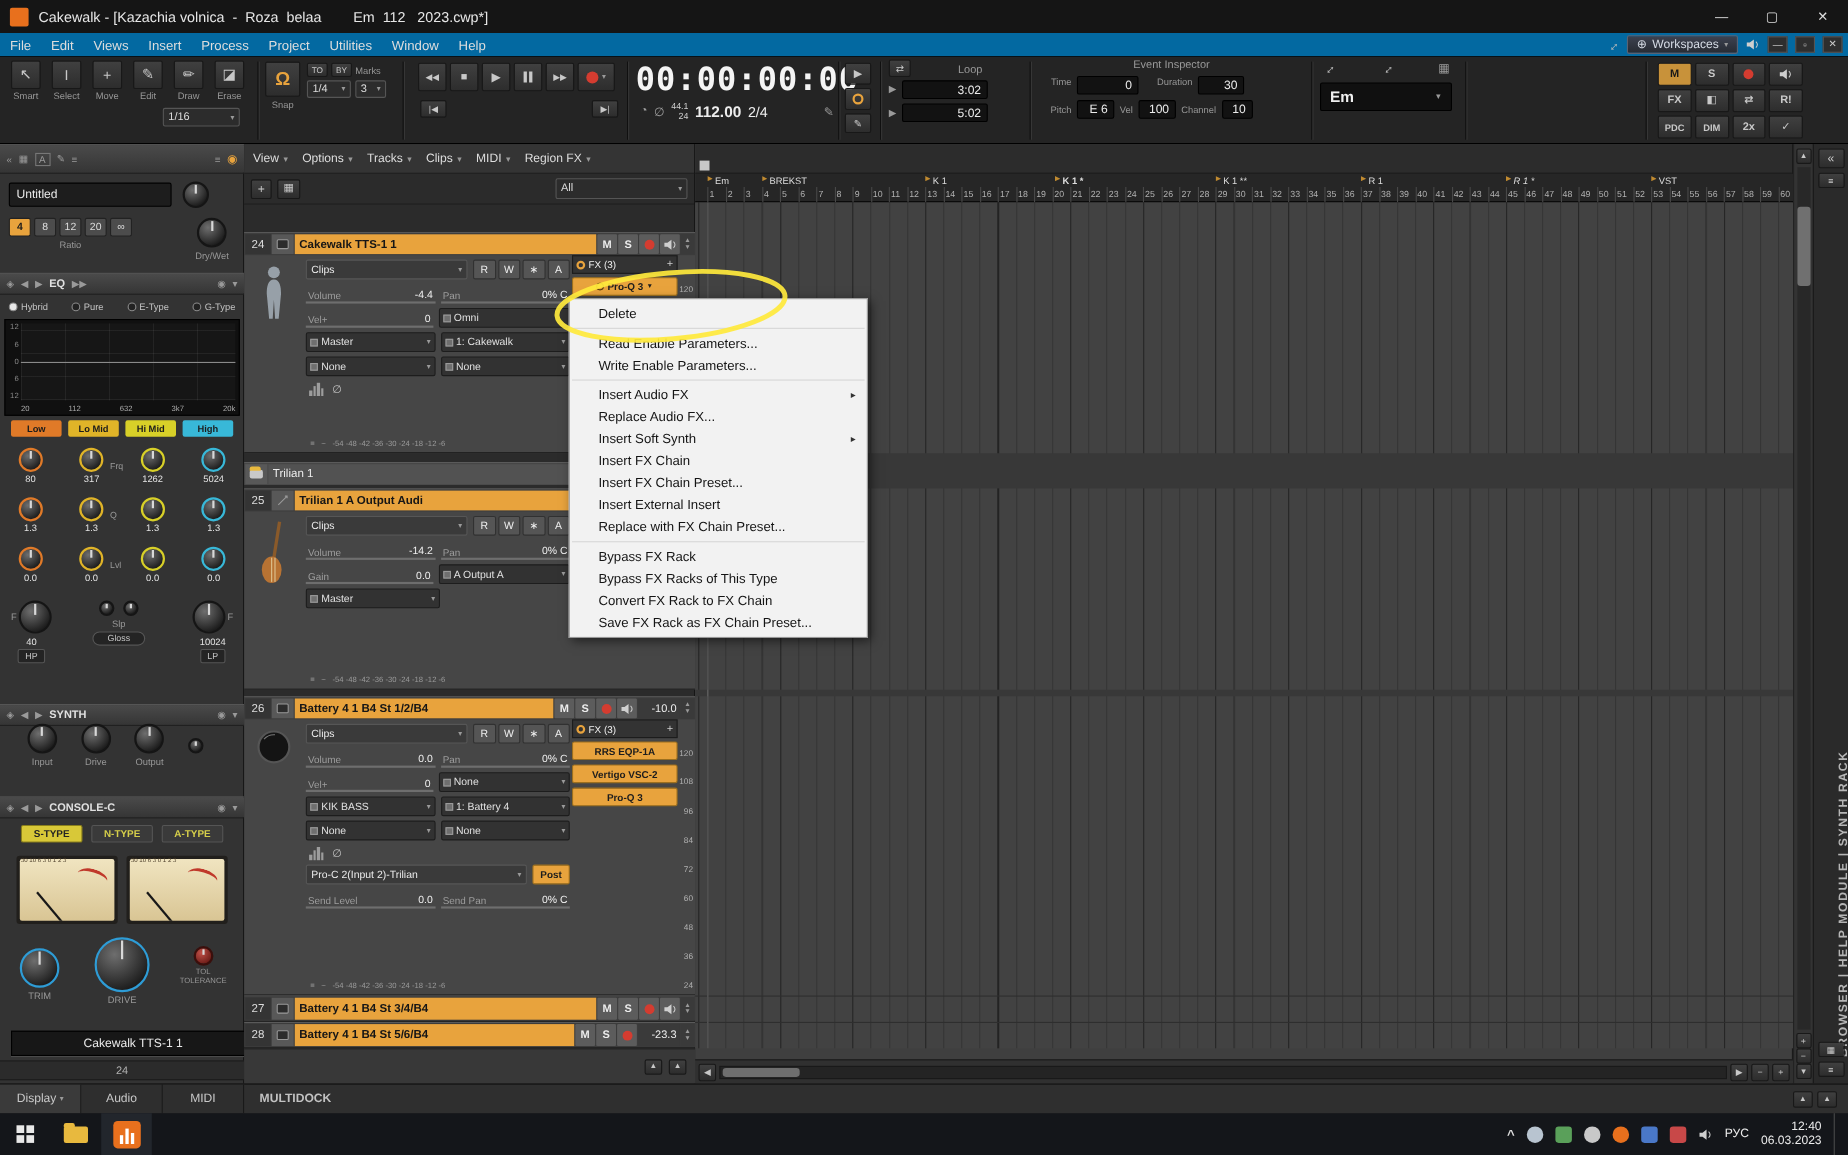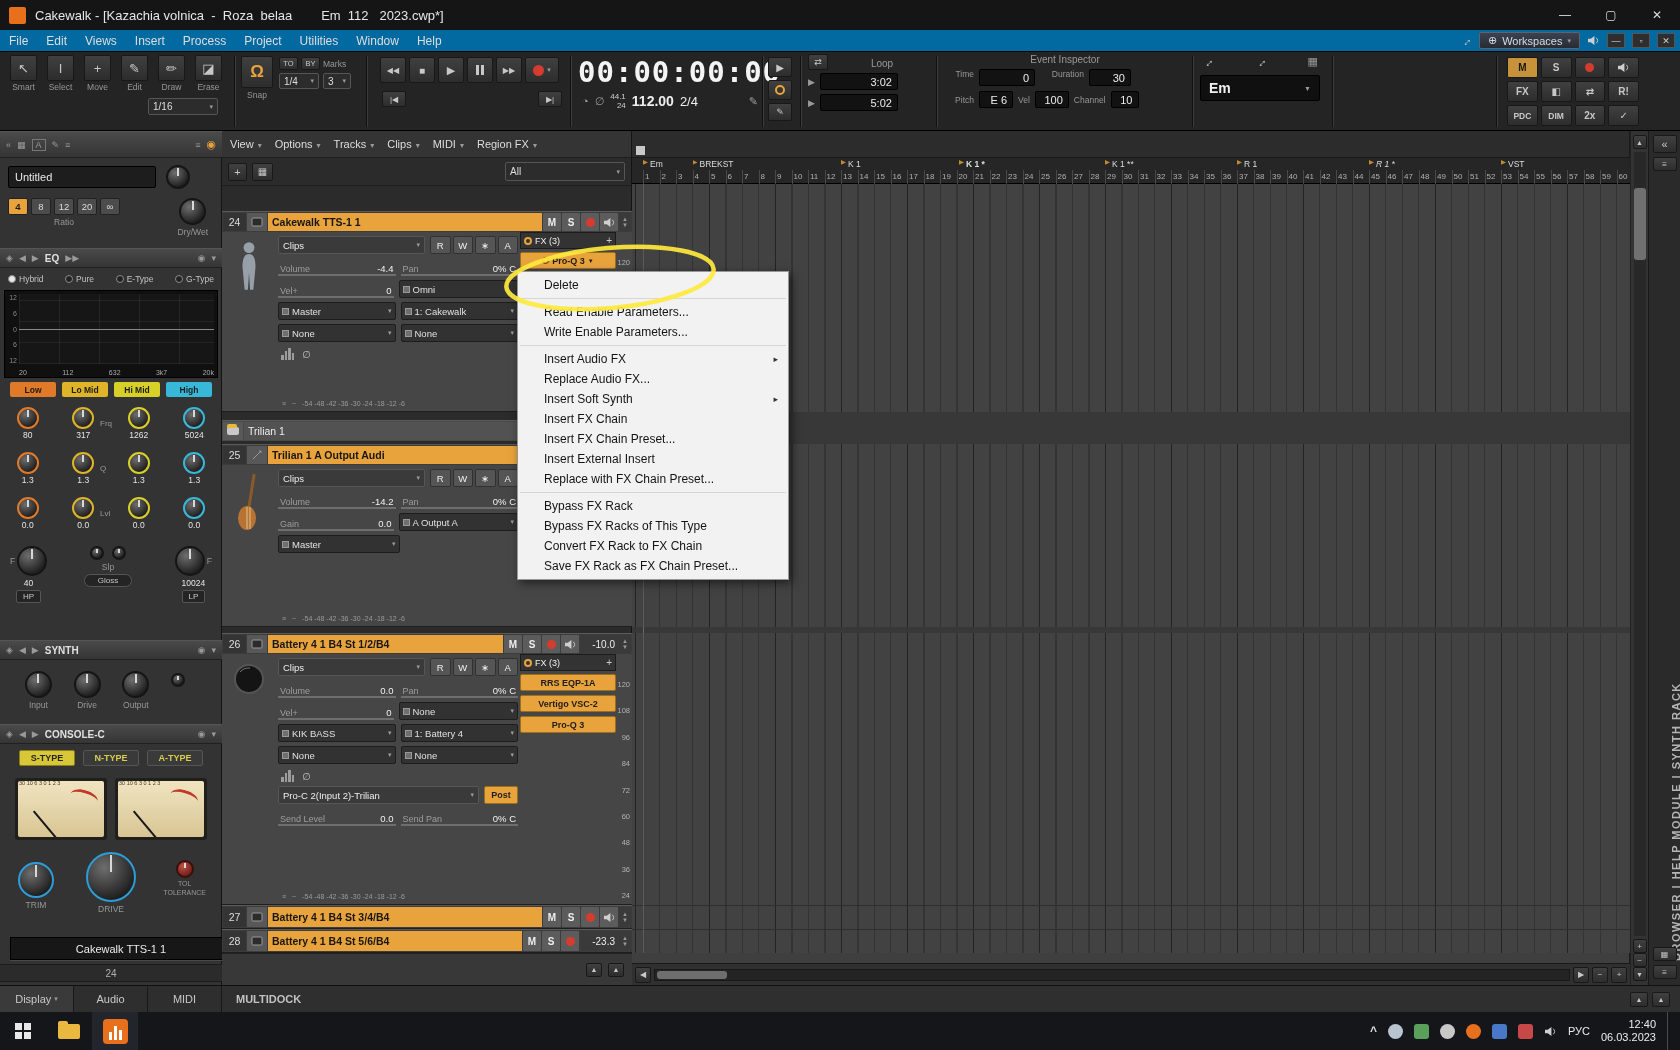--- a/index.html
+++ b/index.html
@@ -574,21 +574,21 @@
     </div>
   </div>
   <div class="sec pstrip" style="top:509px;height:20px">
     <span class="pico">◈</span>
     <span class="pico">◀</span>
     <span class="pico">▶</span>
     <span>SYNTH</span>
     <span class="pico" style="margin-left:auto">◉</span>
     <span class="pico">▾</span>
   </div>
-  <div class="sec" style="top:538px;height:58px;display:flex;justify-content:space-around;align-items:flex-start;padding:2px 26px 0 14px">
+  <div class="sec" style="top:516px;height:58px;display:flex;justify-content:space-around;align-items:center;padding:2px 26px 0 14px">
     <div class="kcell">
         <div class="knob k26"></div>
         <div class="mlabel">Input</div>
       </div>
     <div class="kcell">
         <div class="knob k26"></div>
         <div class="mlabel">Drive</div>
       </div>
     <div class="kcell">
         <div class="knob k26"></div>

